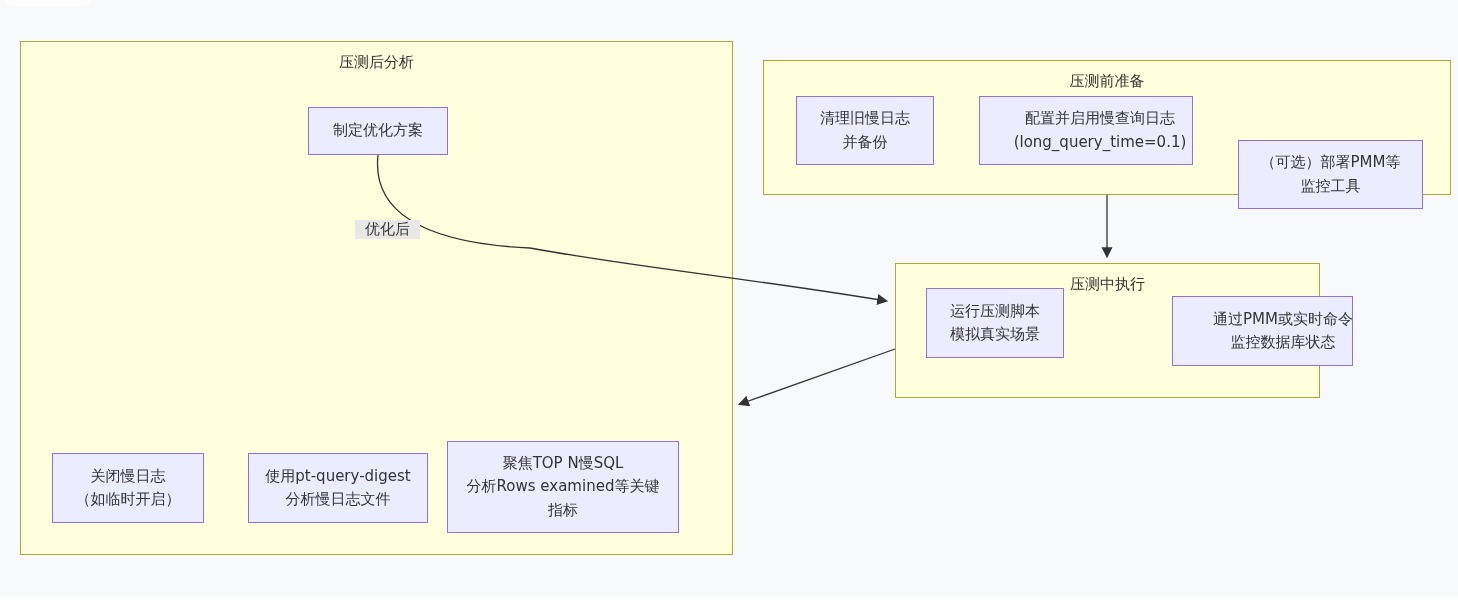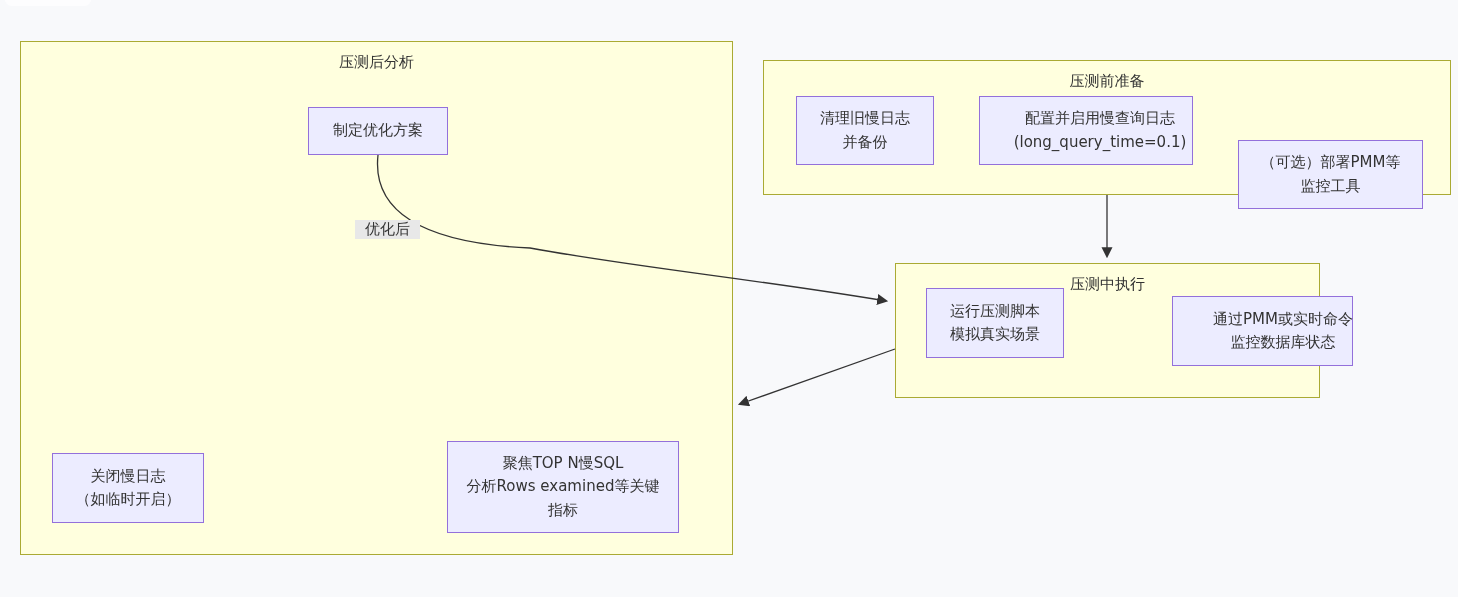--- a/index.html
+++ b/index.html
@@ -117,20 +117,24 @@
 
   <div class="node" id="node-plan">
     <span class="line">制定优化方案</span>
   </div>
 
   <div class="node" id="node-close">
     <span class="line">关闭慢日志</span>
     <span class="line">（如临时开启）</span>
   </div>
 
+  <div class="node" id="node-digest">
+    <span class="line">使用pt-query-digest</span>
+    <span class="line">分析慢日志文件</span>
+  </div>
 
   <div class="node" id="node-topsql">
     <span class="line">聚焦TOP N慢SQL</span>
     <span class="line">分析Rows examined等关键</span>
     <span class="line">指标</span>
   </div>
 
   <div class="node" id="node-clean">
     <span class="line">清理旧慢日志</span>
     <span class="line">并备份</span>

